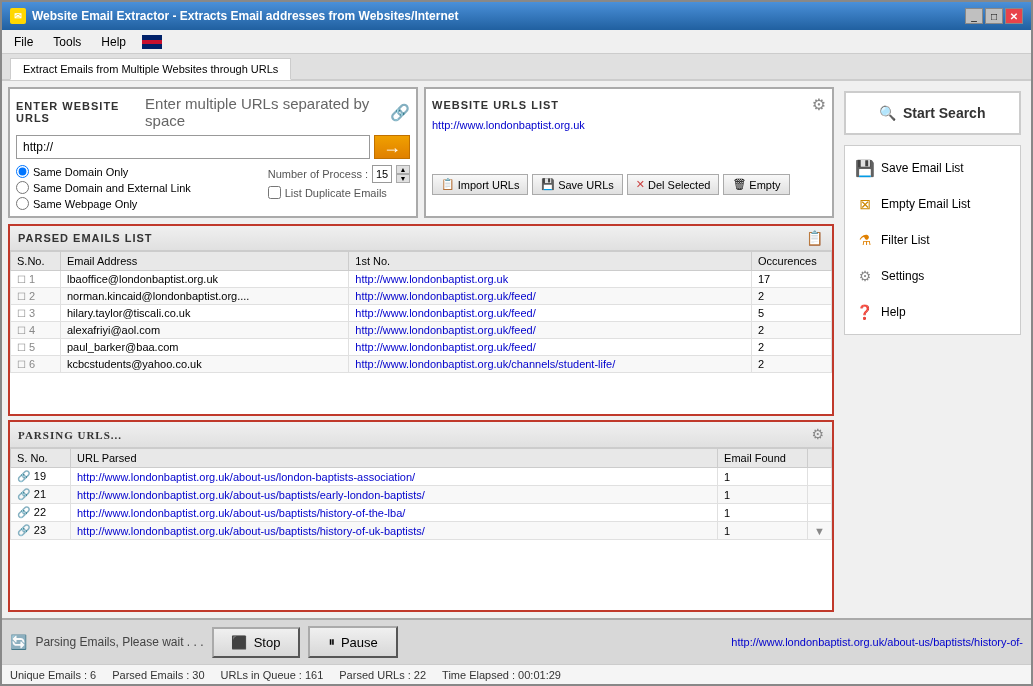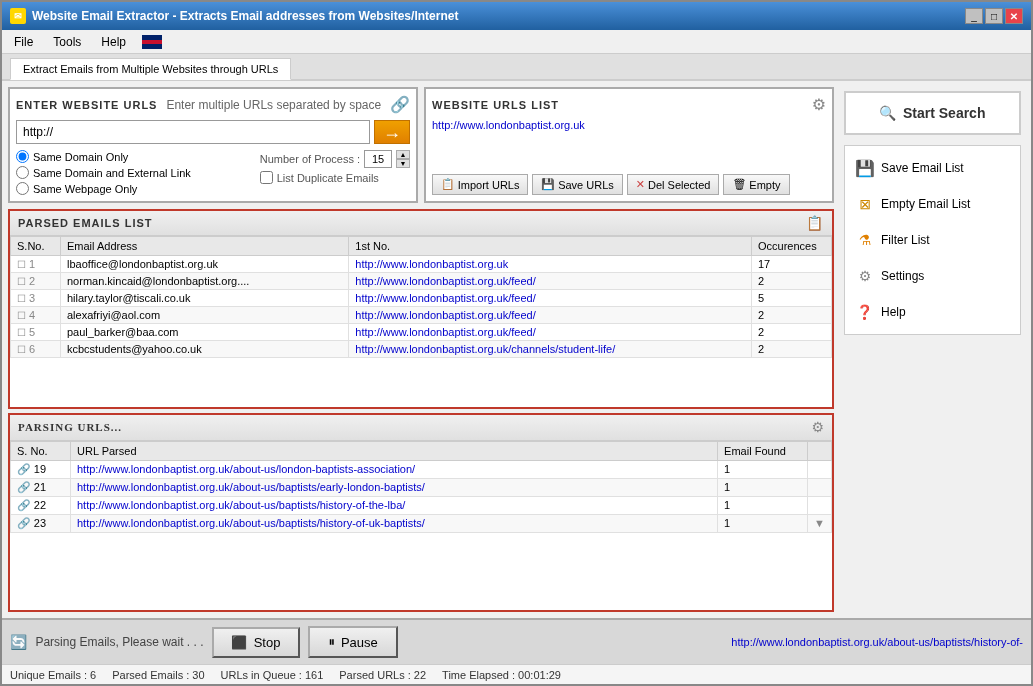--- a/index.html
+++ b/index.html
@@ -22,31 +22,31 @@
     .tab { display: inline-block; padding: 4px 12px; background: #f0f0f0; border: 1px solid #ccc; border-bottom: none; font-size: 11px; cursor: pointer; margin-right: 2px; }
     .tab.active { background: white; border-bottom: 1px solid white; margin-bottom: -1px; }
     
     .main-content { display: flex; flex: 1; overflow: hidden; background: #f0f0f0; padding: 6px; gap: 6px; }
     
     .left-panel { flex: 1; display: flex; flex-direction: column; gap: 6px; overflow: hidden; }
     
     .right-panel { width: 185px; display: flex; flex-direction: column; gap: 4px; padding: 4px; }
     .url-section-header { display: flex; align-items: center; justify-content: space-between; margin-bottom: 6px; }
     .section-title { font-size: 11px; font-weight: bold; color: #333; text-transform: uppercase; letter-spacing: 1px; }
-    .url-hint { font-size: 12px; color: #666; }
+    .url-hint { font-size: 15px; color: #666; }
     .url-input-row { display: flex; gap: 4px; margin-bottom: 6px; }
     .url-input { flex: 1; padding: 4px 6px; border: 1px solid #999; font-size: 12px; }
     .url-go-btn { width: 36px; background: linear-gradient(to bottom, #f0a000, #e08000); border: 1px solid #c07000; cursor: pointer; display: flex; align-items: center; justify-content: center; color: white; font-size: 16px; font-weight: bold; }
     
     .url-options { display: flex; gap: 12px; }
     .url-options-left { display: flex; flex-direction: column; gap: 3px; }
     .radio-item { display: flex; align-items: center; gap: 4px; font-size: 11px; }
     .url-options-right { display: flex; flex-direction: column; gap: 3px; margin-left: auto; }
     .option-row { display: flex; align-items: center; gap: 4px; font-size: 11px; color: #555; justify-content: flex-end; }
-    .spin-input { width: 28px; height: 18px; border: 1px solid #999; text-align: center; font-size: 11px; }
+    .spin-input { width: 20px; height: 18px; border: 1px solid #999; text-align: center; font-size: 11px; }
     .checkbox-row { display: flex; align-items: center; gap: 4px; font-size: 11px; color: #555; margin-top: 0; }
     .urls-list-header { display: flex; align-items: center; justify-content: space-between; margin-bottom: 4px; }
     .urls-list-content { min-height: 50px; font-size: 11px; color: #0000cc; }
     .url-list-item { padding: 1px 0; }
     .urls-list-footer { display: flex; gap: 4px; margin-top: 6px; flex-wrap: wrap; }
     .action-btn { padding: 3px 8px; font-size: 11px; border: 1px solid #aaa; background: linear-gradient(to bottom, #f8f8f8, #e0e0e0); cursor: pointer; display: flex; align-items: center; gap: 3px; }
     
     
     .top-area { display: flex; gap: 6px; }
     .url-input-section { flex: 1; background: white; border: 2px solid #aaa; padding: 6px; }

